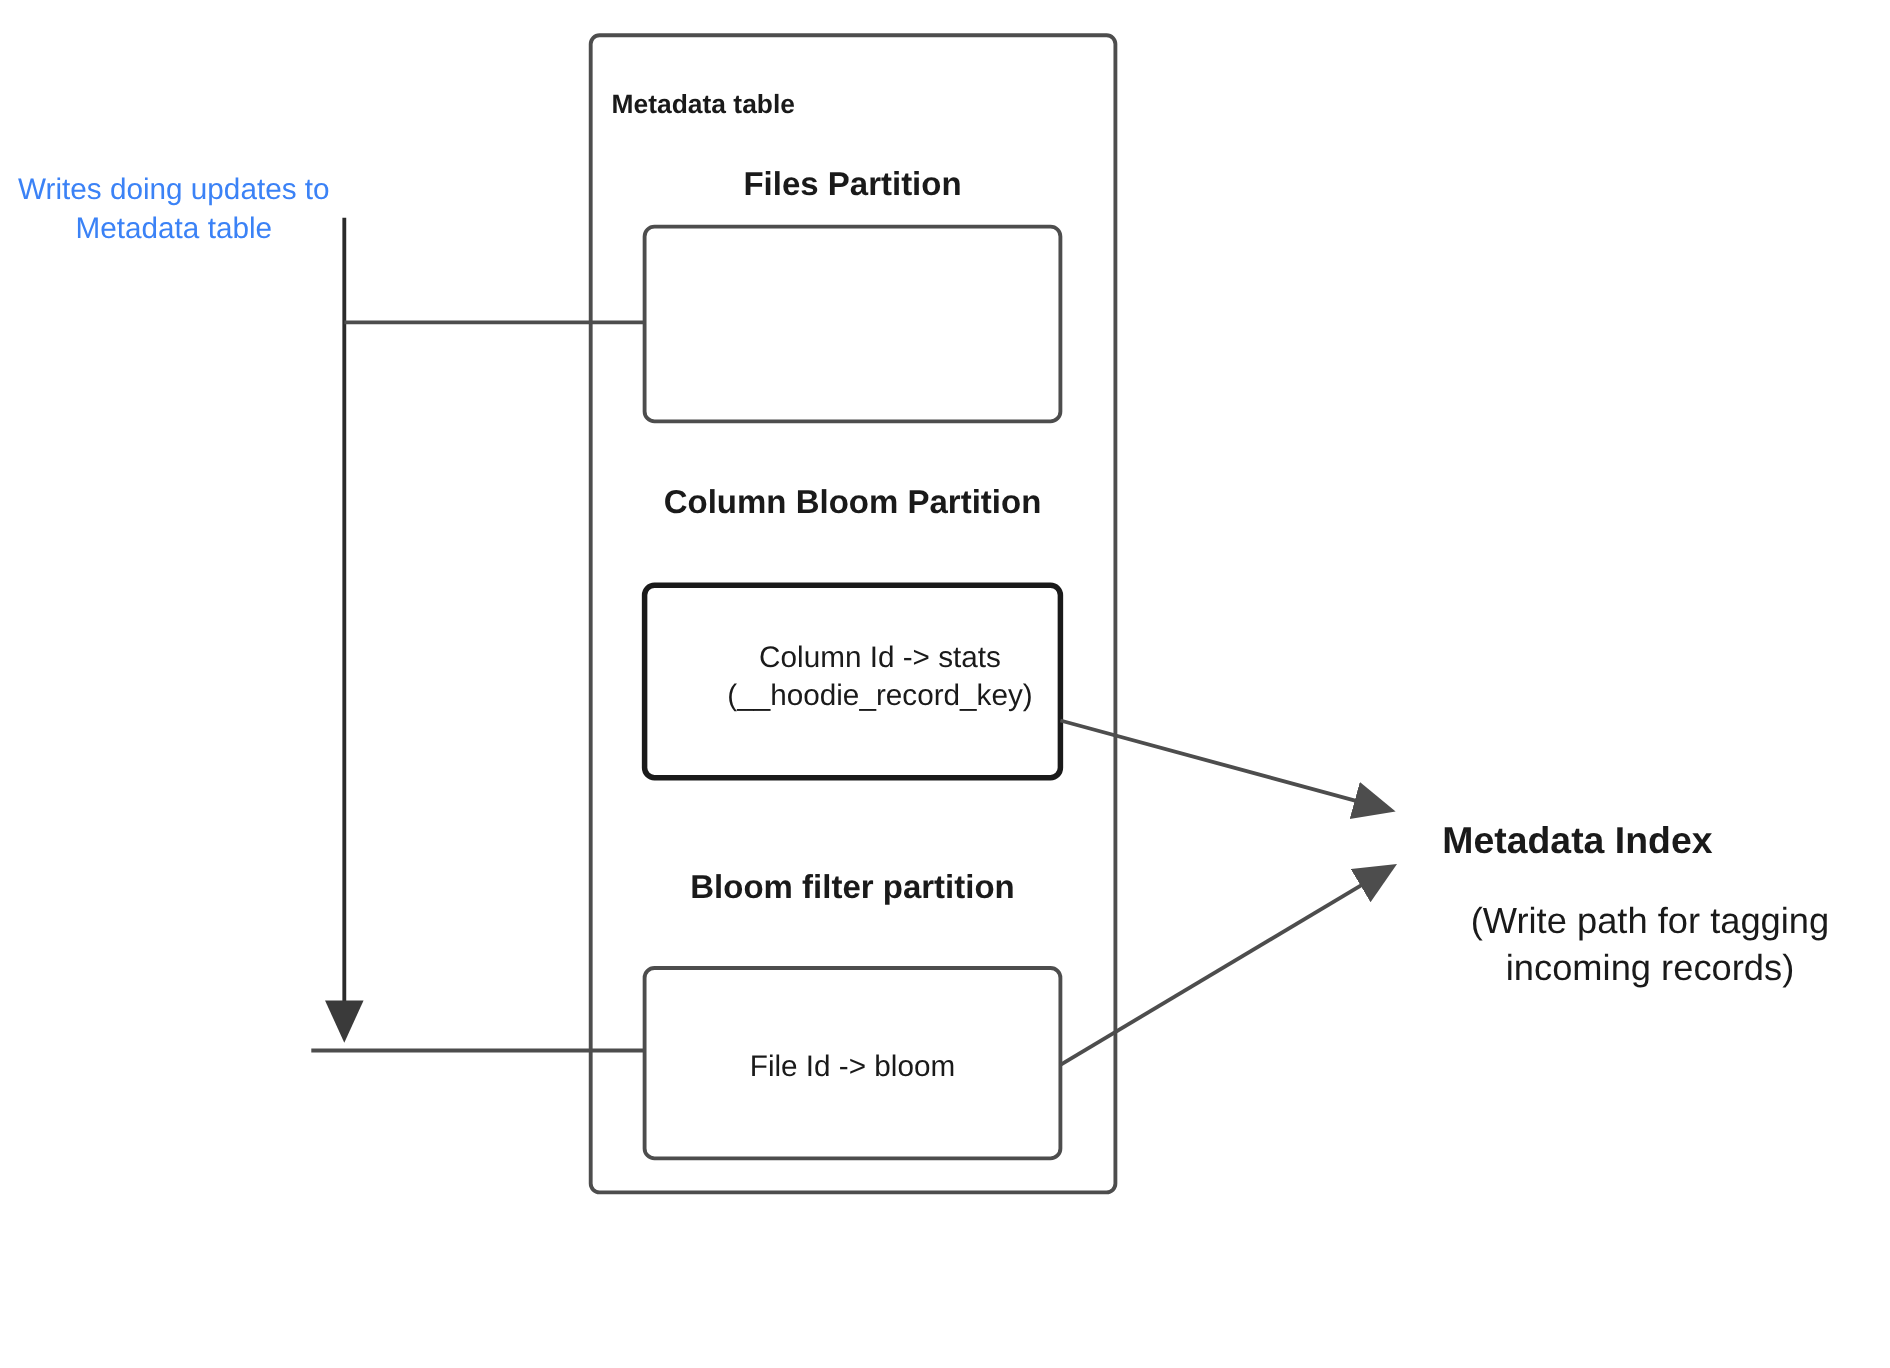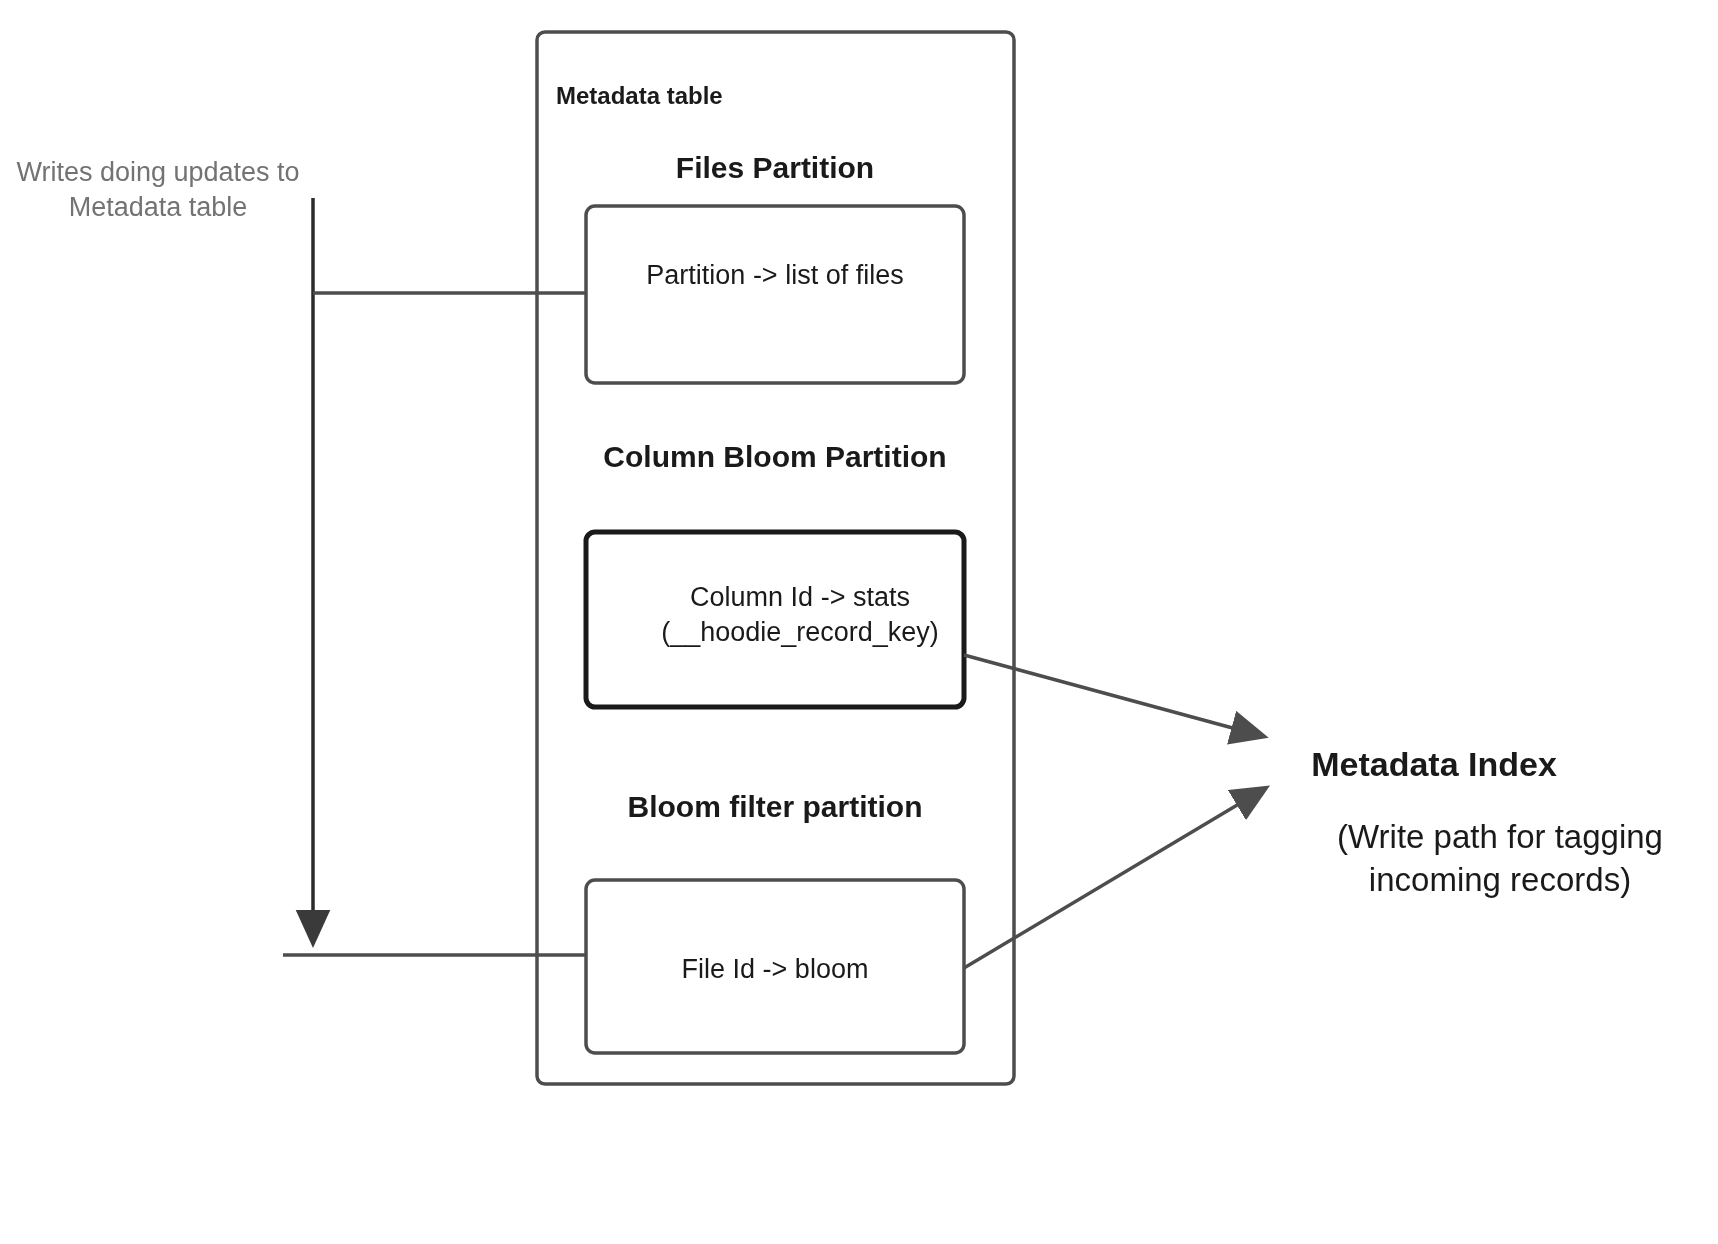--- a/index.html
+++ b/index.html
@@ -32,21 +32,21 @@
     line-height: 1.3;
     white-space: pre-line;
   }
 
   
   #writes-label {
     left: 8px;
     top: 155px;
     width: 300px;
     font-size: 27px;
-    color: #737373;
+    color: #3b82f6;
   }
 
   
   #metadata-table-title {
     left: 556px;
     top: 80px;
     width: 420px;
     text-align: left;
     font-size: 24px;
     font-weight: bold;
@@ -120,21 +120,20 @@
 
     <path d="M964,968 L1264,789" fill="none" stroke="#4d4d4d" stroke-width="3.5" marker-end="url(#arrowhead)"></path>
   </svg>
 
   <div class="txt" id="writes-label">Writes doing updates to Metadata table</div>
 
   <div class="txt" id="metadata-table-title">Metadata table</div>
 
   <div class="txt partition-heading" id="files-partition-heading">Files Partition</div>
 
-  <div class="txt box-label" id="files-box-label">Partition -&gt; list of files</div>
 
   <div class="txt partition-heading" id="column-stats-partition-heading">Column Bloom Partition</div>
 
   <div class="txt box-label" id="column-stats-box-label">Column Id  -&gt; stats
 (__hoodie_record_key)</div>
 
   <div class="txt partition-heading" id="bloom-filter-partition-heading">Bloom filter partition</div>
 
   <div class="txt box-label" id="bloom-box-label">File Id -&gt; bloom</div>
 

